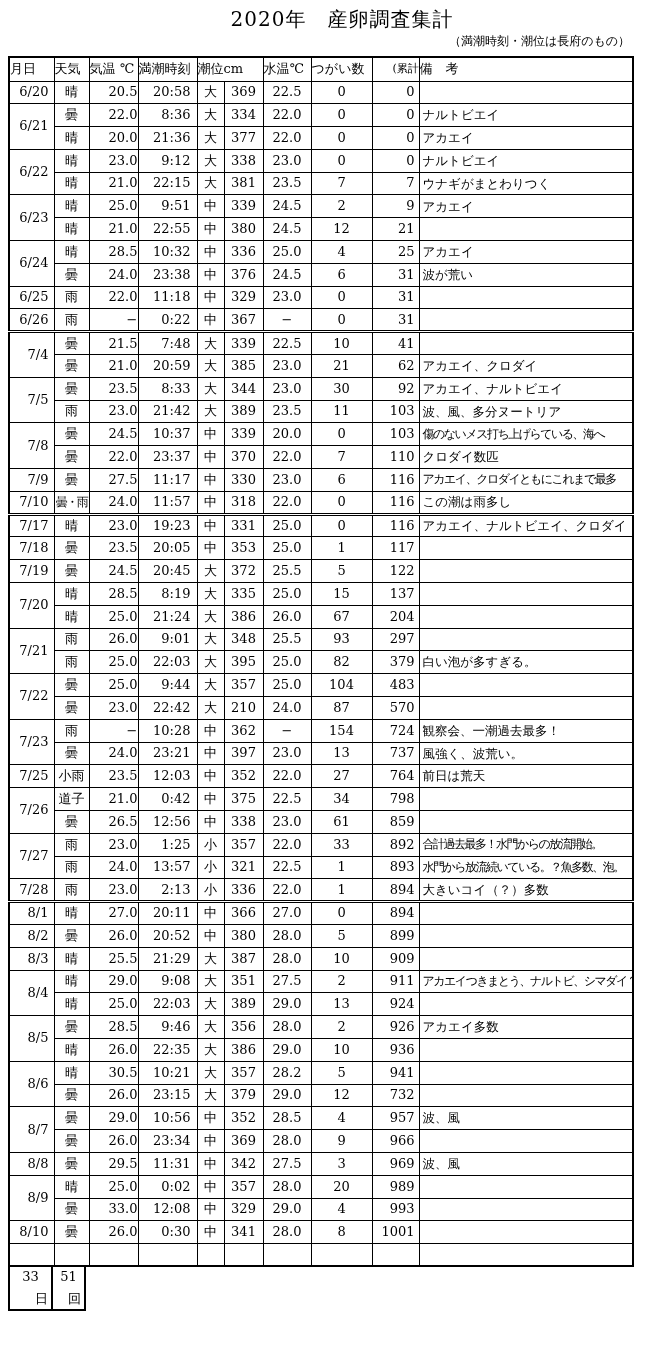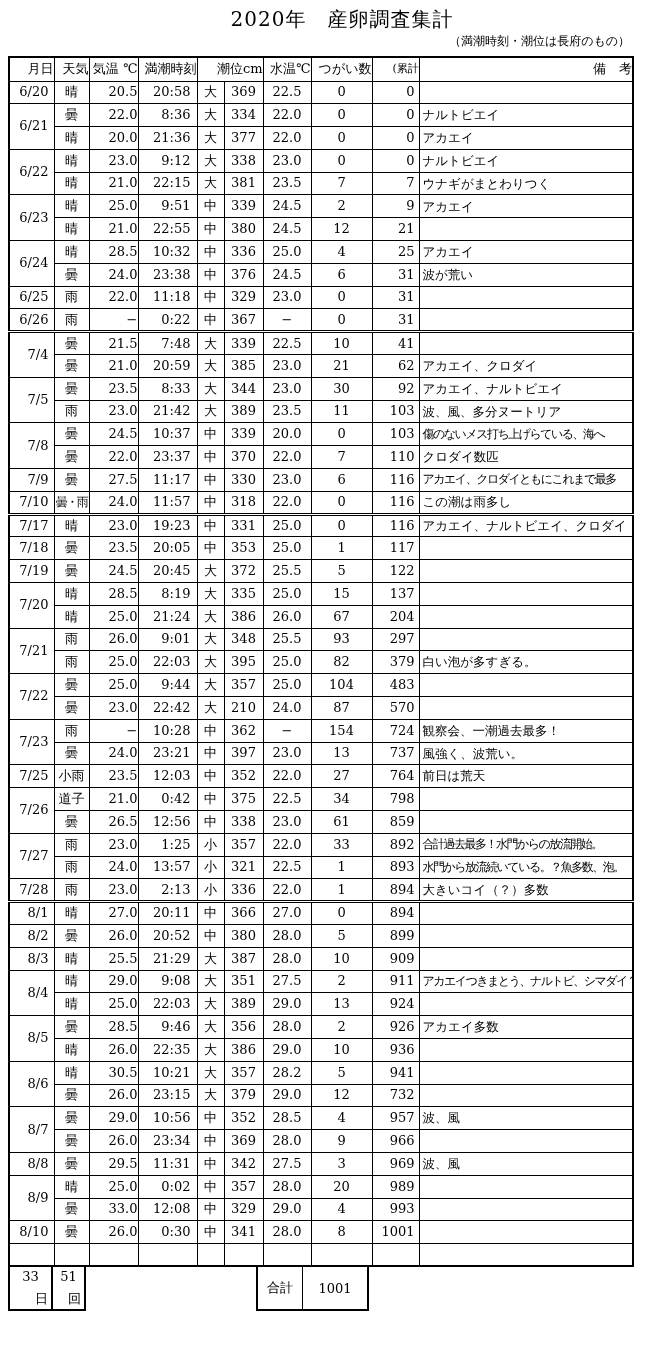--- a/index.html
+++ b/index.html
@@ -33,21 +33,21 @@
   th, td {
     border: 1px solid #000;
     font-size: 13px;
     font-weight: normal;
     height: 22.8px;
     padding: 0;
     line-height: 1.1;
     overflow: hidden;
     white-space: nowrap;
   }
-  thead th { height: 24px; text-align: right; margin-left: 18px; }
+  thead th { height: 24px; text-align: left; margin-left: 18px; }
   th.c-cum { font-size: 11px; padding-left: 20px; }
   td.c-date  { text-align: right; padding-right: 5px; }
   td.c-weather { text-align: center; }
   td.c-air   { text-align: right; }
   td.c-time  { text-align: right; padding-right: 6px; }
   td.c-size  { text-align: center; }
   td.c-level { text-align: center; }
   td.c-water { text-align: center; margin-top: 10px; }
   td.c-pairs { text-align: center; }
   td.c-cum   { text-align: right; padding-right: 4px; }
@@ -736,17 +736,13 @@
 
 <div class="footer-row">
   <div class="fbox fbox-days">
     <span class="f-val">33</span>
     <span class="f-unit">日</span>
   </div>
   <div class="fbox fbox-times">
     <span class="f-val">51</span>
     <span class="f-unit">回</span>
   </div>
-  <div class="fgroup">
-    <div class="f-cell f-total-label">合計</div>
-    <div class="f-cell f-total-value">1001</div>
-  </div>
 </div>
 
 </body></html>

